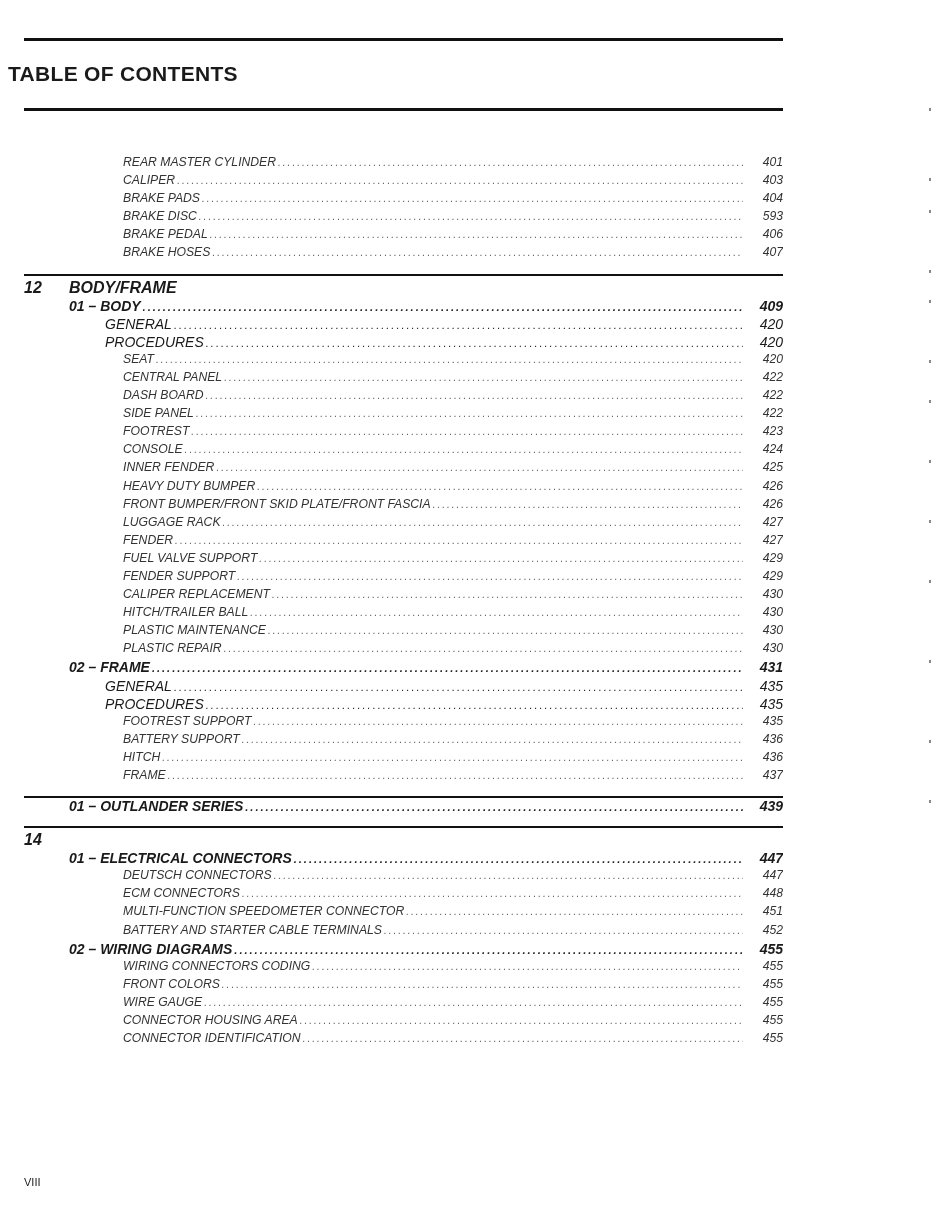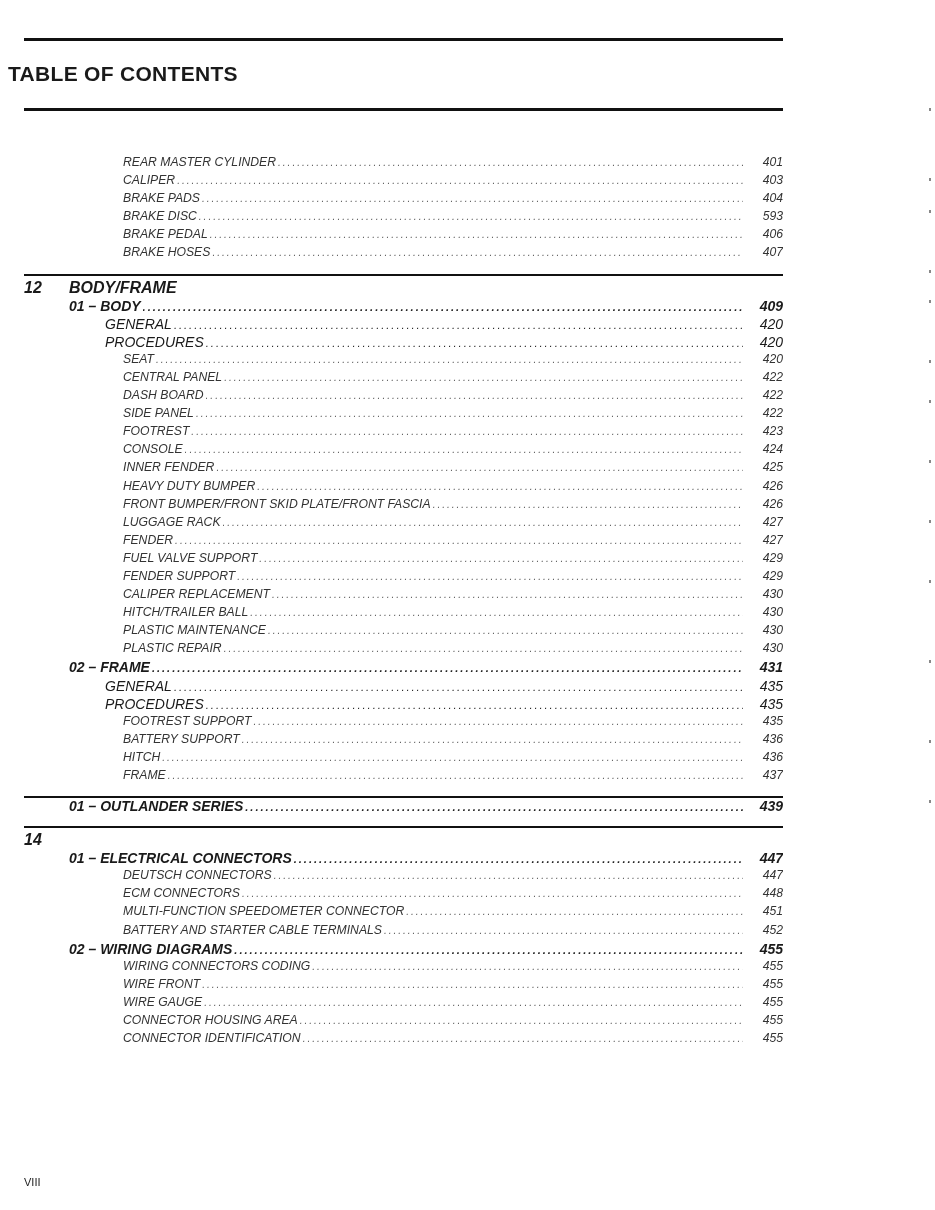--- a/index.html
+++ b/index.html
@@ -255,21 +255,21 @@
       <span class="label">02 – WIRING DIAGRAMS</span>
       <span class="leader"></span>
       <span class="page">455</span>
     </div>
   <div class="row lvl3">
       <span class="label">WIRING CONNECTORS CODING</span>
       <span class="leader"></span>
       <span class="page">455</span>
     </div>
   <div class="row lvl3">
-      <span class="label">WIRE FRONT</span>
+      <span class="label">FRONT COLORS</span>
       <span class="leader"></span>
       <span class="page">455</span>
     </div>
   <div class="row lvl3">
       <span class="label">WIRE GAUGE</span>
       <span class="leader"></span>
       <span class="page">455</span>
     </div>
   <div class="row lvl3">
       <span class="label">CONNECTOR HOUSING AREA</span>

